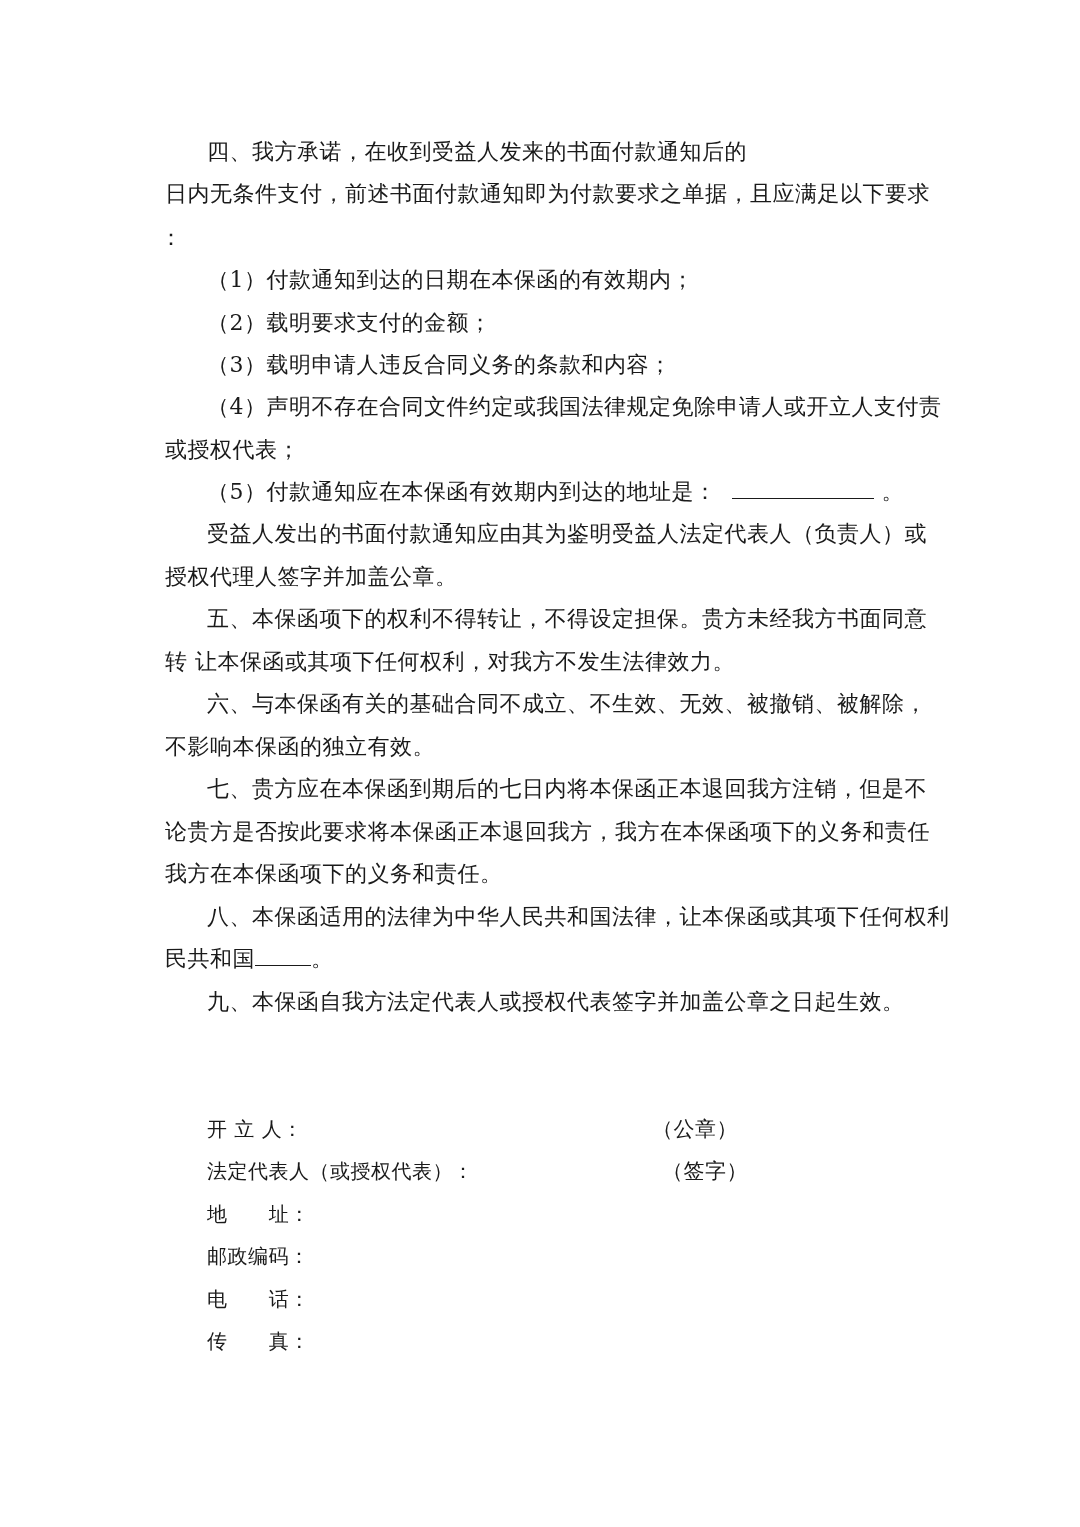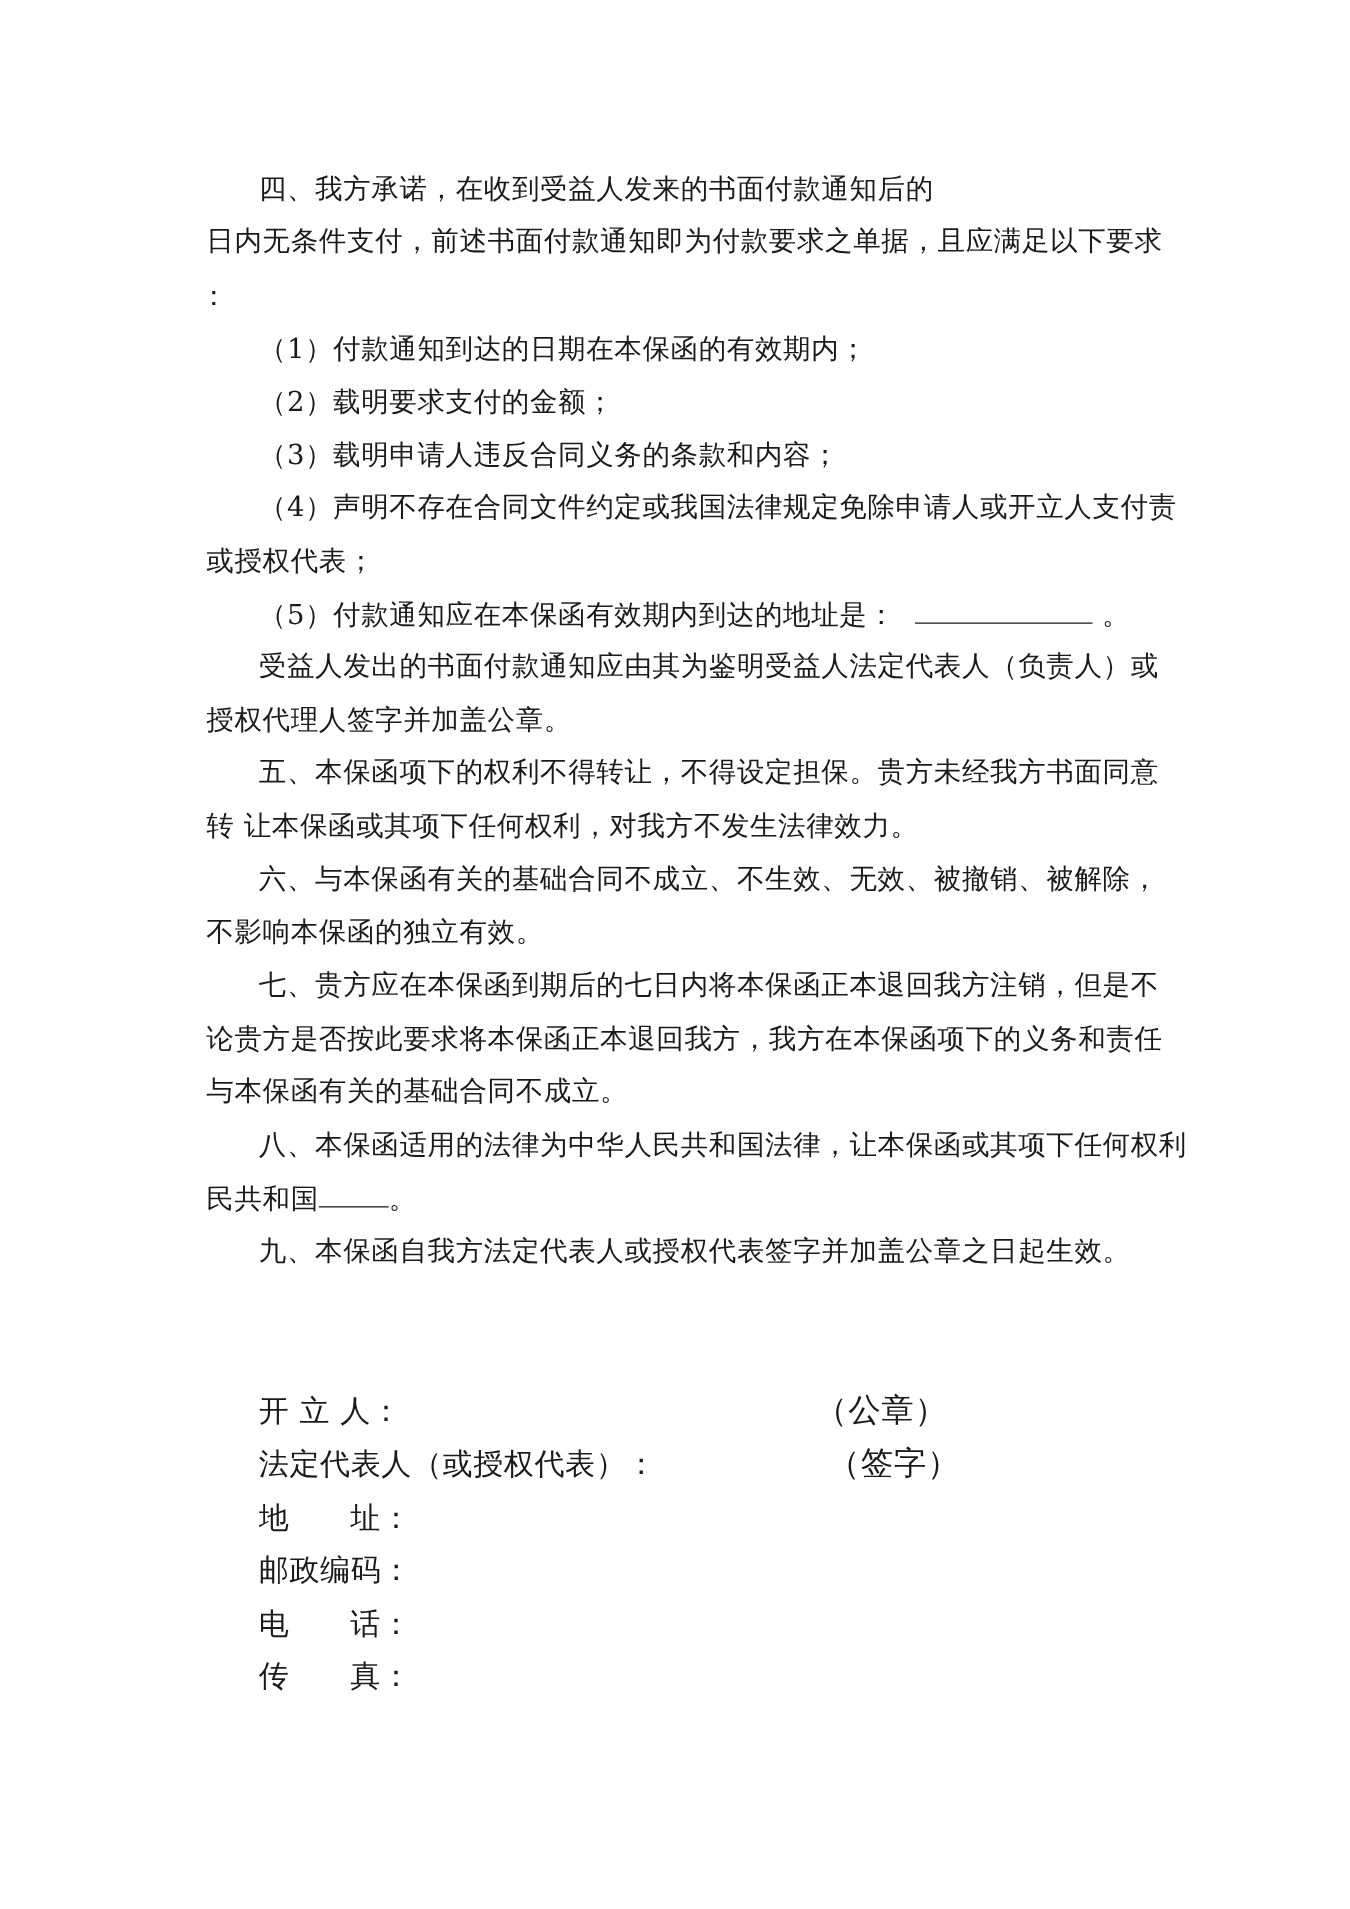--- a/index.html
+++ b/index.html
@@ -14,22 +14,22 @@
     line-height: 24px;
     white-space: nowrap;
     letter-spacing: 0.5px;
   }
   .blank {
     display: inline-block;
     border-bottom: 1.5px solid #1a1a1a;
     height: 18px;
     vertical-align: baseline;
   }
-  .sig-label { position: absolute; font-size: 24px; line-height: 24px; white-space: nowrap; letter-spacing: 0.5px; }
-  .sig-right { position: absolute; font-size: 26px; line-height: 24px; white-space: nowrap; letter-spacing: 0.5px; }
+  .sig-label { position: absolute; font-size: 20px; line-height: 24px; white-space: nowrap; letter-spacing: 0.5px; }
+  .sig-right { position: absolute; font-size: 21px; line-height: 24px; white-space: nowrap; letter-spacing: 0.5px; }
 </style>
 </head>
 <body>
 
 <div>
 
   <div class="line" style="left:207px; top:140px;">四、我方承诺，在收到受益人发来的书面付款通知后的</div>
   <div class="line" style="left:165px; top:182px;">日内无条件支付，前述书面付款通知即为付款要求之单据，且应满足以下要求</div>
   <div class="line" style="left:160px; top:226px;">：</div>
 
@@ -48,21 +48,21 @@
   <div class="line" style="left:165px; top:565px;">授权代理人签字并加盖公章。</div>
 
   <div class="line" style="left:207px; top:607px;text-align:center;">五、本保函项下的权利不得转让，不得设定担保。贵方未经我方书面同意</div>
   <div class="line" style="left:165px; top:650px;">转  让本保函或其项下任何权利，对我方不发生法律效力。</div>
 
   <div class="line" style="left:207px; top:692px;">六、与本保函有关的基础合同不成立、不生效、无效、被撤销、被解除，</div>
   <div class="line" style="left:165px; top:735px;">不影响本保函的独立有效。</div>
 
   <div class="line" style="left:207px; top:777px;">七、贵方应在本保函到期后的七日内将本保函正本退回我方注销，但是不</div>
   <div class="line" style="left:165px; top:820px;">论贵方是否按此要求将本保函正本退回我方，我方在本保函项下的义务和责任</div>
-  <div class="line" style="left:165px; top:862px;">与本保函有关的基础合同不成立。</div>
+  <div class="line" style="left:165px; top:862px;">我方在本保函项下的义务和责任。</div>
 
   <div class="line" style="left:207px; top:905px;">八、本保函适用的法律为中华人民共和国法律，让本保函或其项下任何权利</div>
   <div class="line" style="left:165px; top:947px;">
     <span>民共和国</span><span class="blank" style="width:56px;"></span><span>。</span>
   </div>
 
   <div class="line" style="left:207px; top:990px;">九、本保函自我方法定代表人或授权代表签字并加盖公章之日起生效。</div>
 
   <div class="sig-label" style="left:207px; top:1117px;">开 立 人：</div>
   <div class="sig-right" style="left:652px; top:1117px;">（公章）</div>

